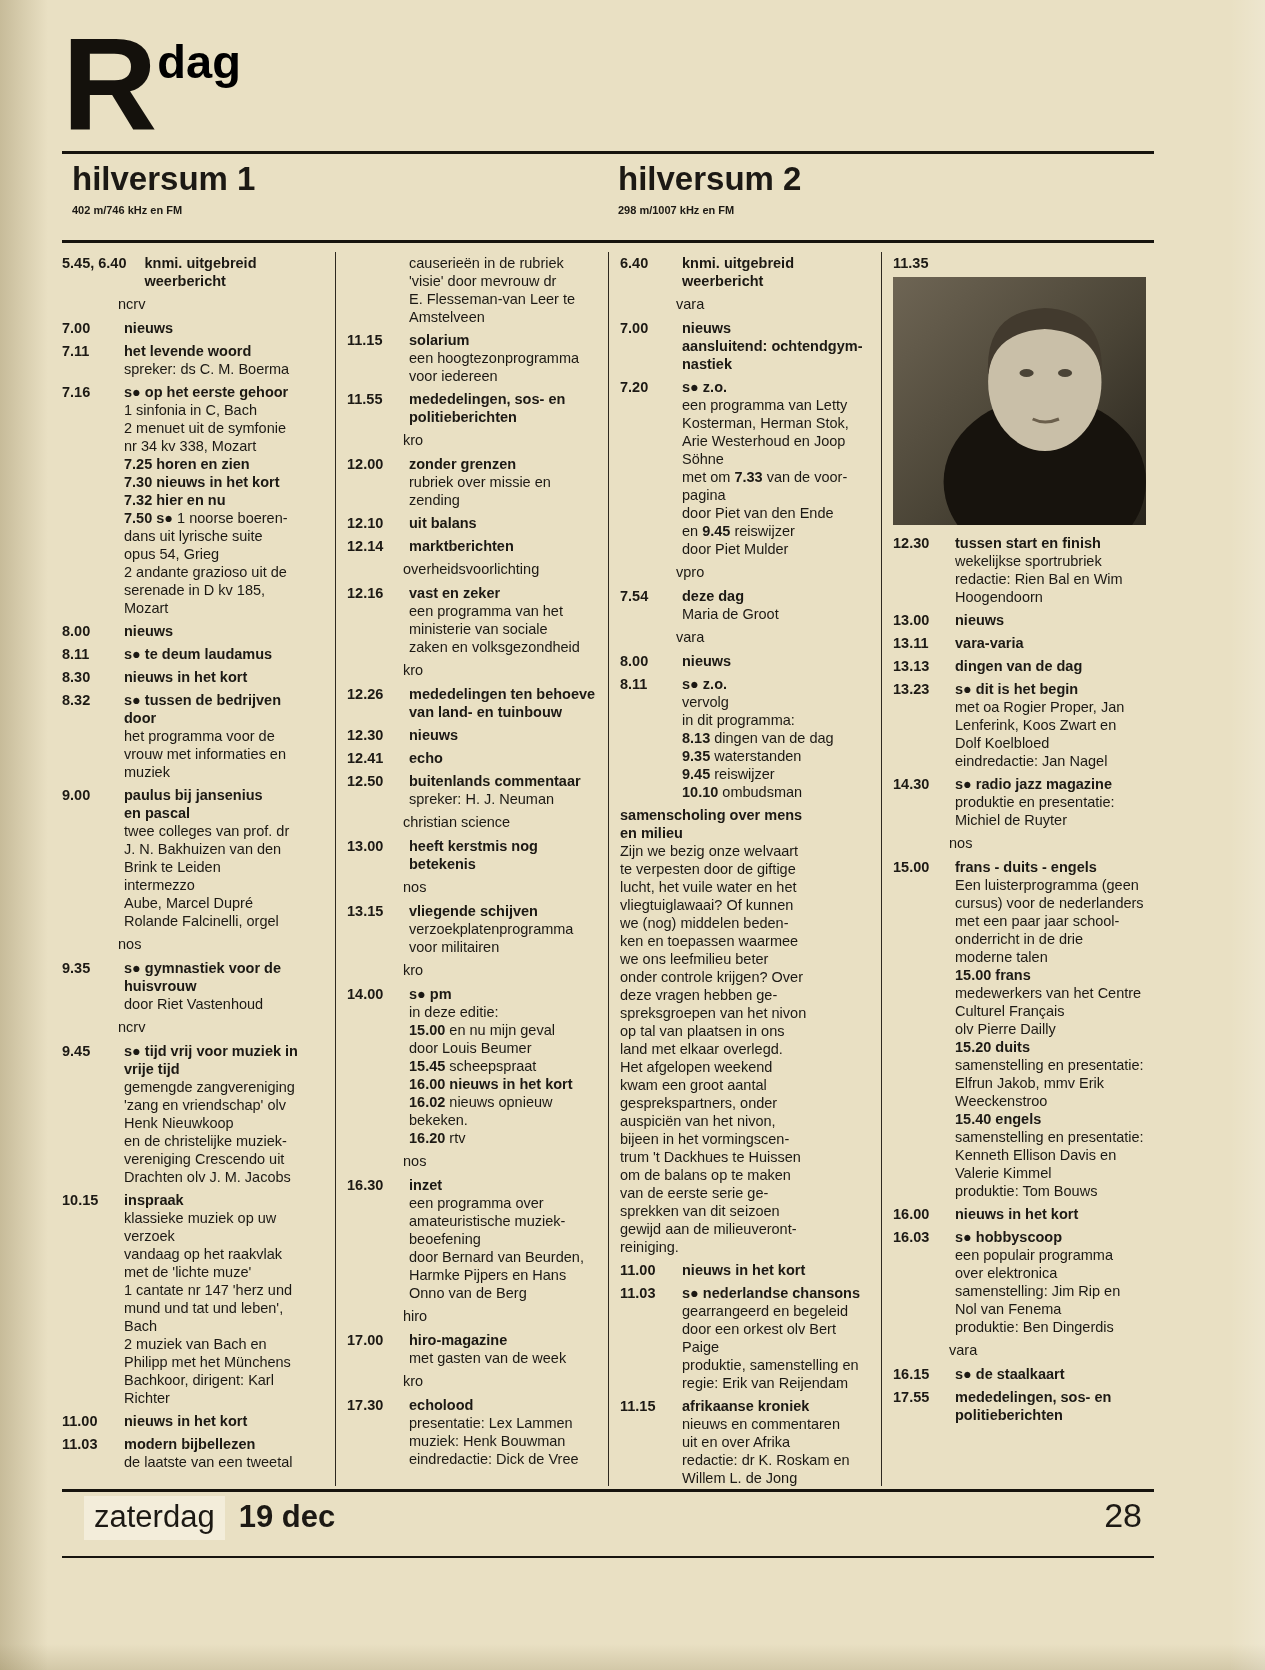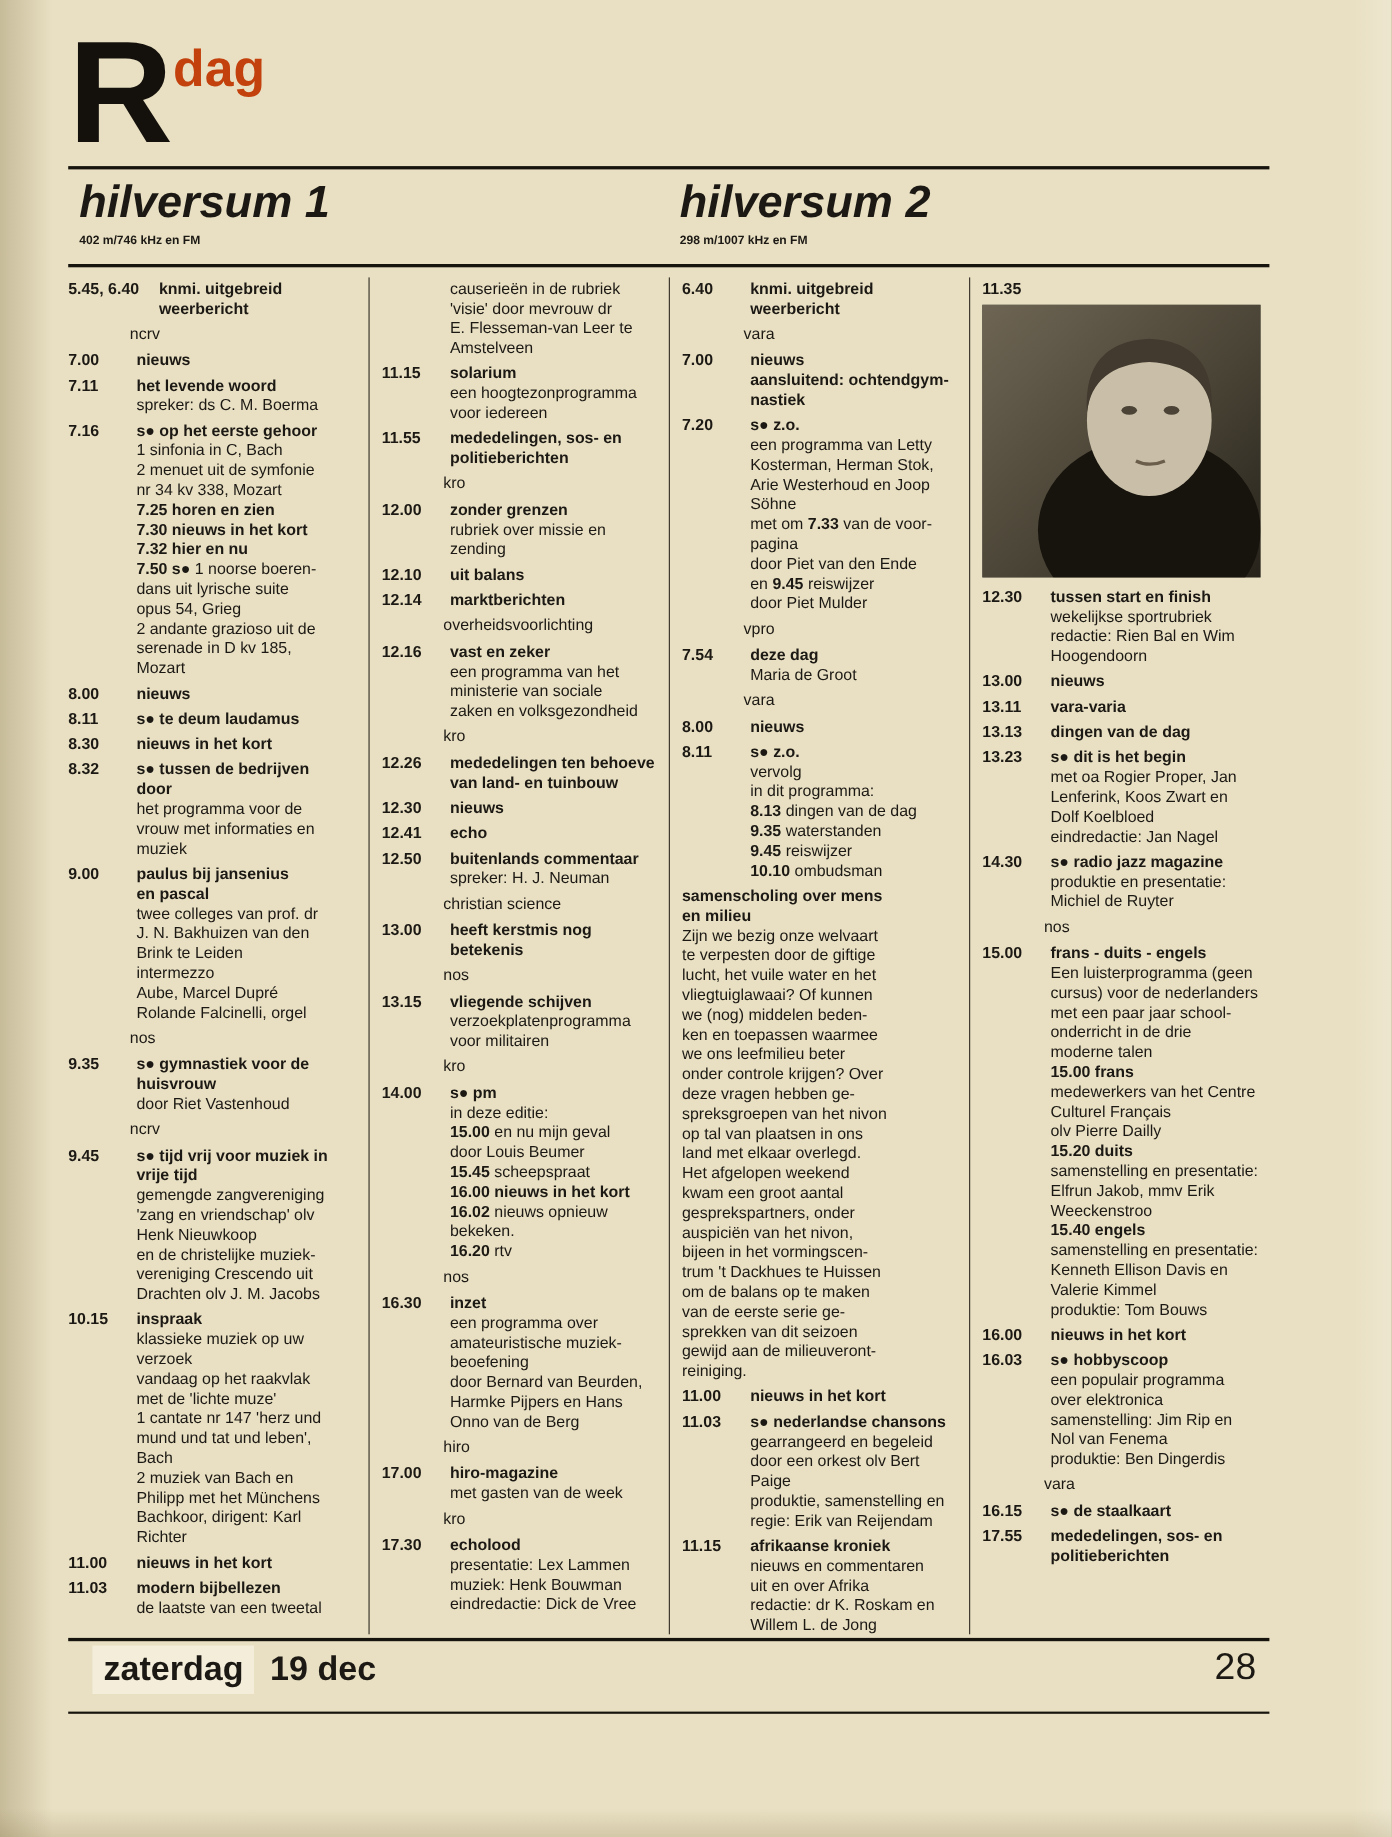--- a/index.html
+++ b/index.html
@@ -11,31 +11,31 @@
   }
   .page::before{
     content:""; position:absolute; inset:0; pointer-events:none;
     background:
       linear-gradient(90deg, rgba(110,92,45,.28) 0px, rgba(110,92,45,0) 48px),
       linear-gradient(270deg, rgba(255,255,255,.20) 0px, rgba(255,255,255,0) 36px),
       linear-gradient(0deg, rgba(110,92,45,.18) 0px, rgba(110,92,45,0) 26px);
   }
   .masthead { position:absolute; top:26px; left:62px; display:flex; align-items:flex-start; }
   .big-r { font-size:132px; line-height:.88; font-weight:bold; letter-spacing:-6px; color:#14110c; }
-  .masthead-suffix { font-size:47px; font-weight:bold; margin-left:6px; margin-top:8px; color:#c2410c; }
+  .masthead-suffix { font-size:47px; font-weight:bold; margin-left:6px; margin-top:8px; color:#000000; }
 
   .rule { position:absolute; left:62px; width:1092px; background:#17140e; }
   .rule-top { top:151px; height:3px; }
   .rule-stations { top:240px; height:3px; }
   .rule-footer { top:1489px; height:3px; }
   .rule-bottom { top:1556px; height:2px; }
 
   .stations { position:absolute; top:160px; left:62px; width:1092px; display:grid; grid-template-columns:1fr 1fr; }
   .station { padding-left:10px; }
-  .station-name { font-size:41px; font-weight:bold; letter-spacing:0;font-style:italic; }
+  .station-name { font-size:33px; font-weight:bold; letter-spacing:0; }
   .station-freq { margin-top:6px; font-size:11px; font-weight:bold; }
 
   #columns {
     position:absolute; top:252px; left:62px; width:1092px; height:1234px;
     display:grid; grid-template-columns:1fr 1fr 1fr 1fr; overflow:hidden;
   }
   .col { overflow:hidden; padding:2px 8px 0 0; }
   .col + .col { border-left:1px solid #2e2920; padding-left:11px; }
 
   .entry { display:flex; margin-bottom:5px;gap:12px; }
@@ -51,21 +51,21 @@
     width:100%; height:248px; margin:2px 0 9px 0;
     background:#3b352a; overflow:hidden;
   }
   .photo svg { display:block; }
 
   .footer-row {
     position:absolute; top:1496px; left:62px; width:1092px;
     display:flex; justify-content:space-between; align-items:flex-start;
   }
   .footer-date { display:flex; align-items:baseline; gap:14px; padding-left:22px; }
-  .day-badge { font-size:31px; font-weight:bold; background:#f3edda; padding:3px 10px 5px 10px; }
+  .day-badge { font-size:31px; font-weight:normal; background:#f3edda; padding:3px 10px 5px 10px; }
   .date-text { font-size:31px; font-weight:bold; }
   .page-num { font-size:34px; padding-right:12px;text-align:center; }
 </style>
 </head>
 <body>
 
 <div class="page">
 
   <div class="masthead">
     <span class="big-r">R</span>

